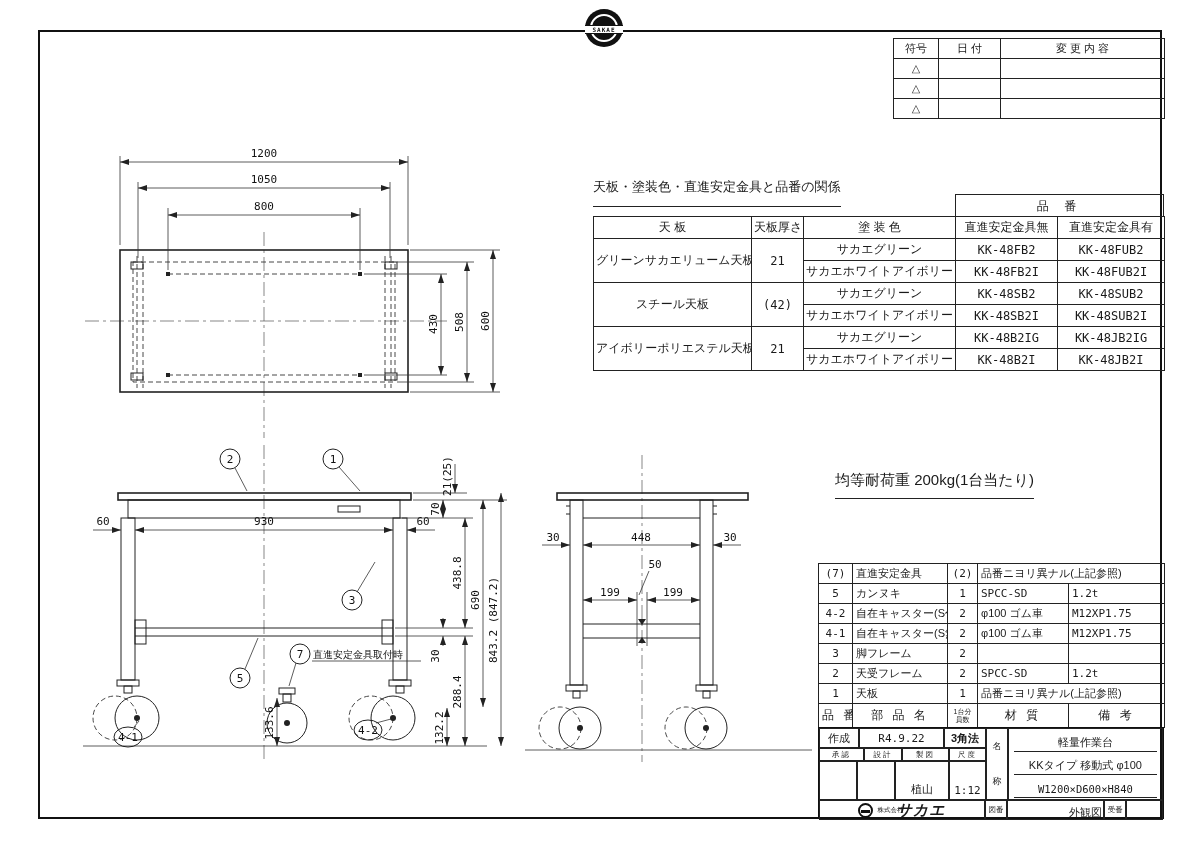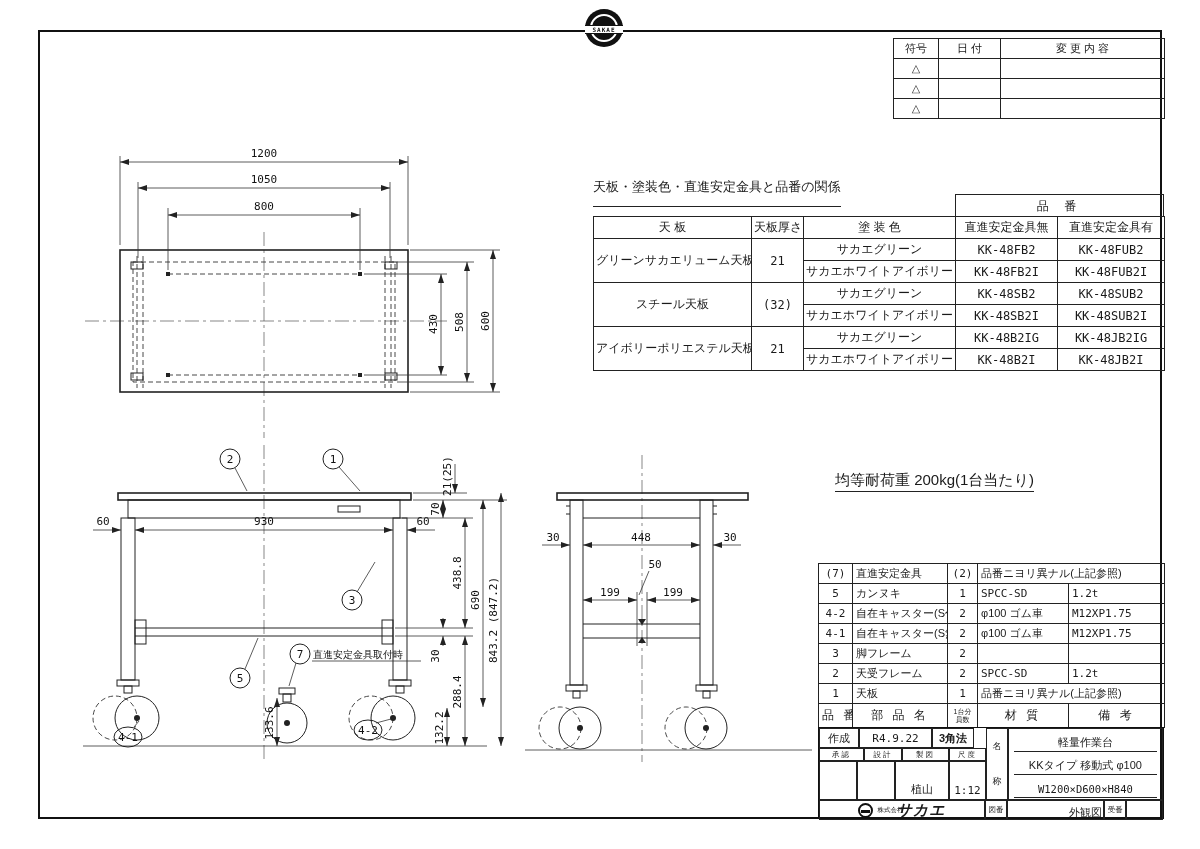--- a/index.html
+++ b/index.html
@@ -25,21 +25,21 @@
   .rev-table table{width:271px}
   .rev-table td{height:20px;font-size:11px}
   .tri{font-size:14px;color:#333;line-height:1}
   .prod-title{left:593px;top:178px;font-size:13px;border-bottom:1px solid #222;padding-bottom:10px}
   .prod-wrap{left:593px;top:194px;width:571px}
   .prod-band{position:absolute;left:362px;top:0;width:209px;height:23px;
              border:1.2px solid #222;border-bottom:none;display:flex;align-items:center;
              justify-content:center;font-size:12px;letter-spacing:6px}
   .prod-wrap table{position:absolute;left:0;top:22px;width:571px}
   .prod-wrap td{height:22px}
-  .notes{font-size:15px;border-bottom:1px solid #222;padding-bottom:1px;white-space:nowrap}
+  .notes{font-size:15px;border-bottom:1px solid #222;padding-bottom:8px;white-space:nowrap}
   .parts-table{left:818px;top:563px}
   .parts-table table{width:346px}
   .parts-table td{height:20px;font-size:11px;text-align:left;padding:0 3px}
   .parts-table td.c{text-align:center}
   .parts-table .hd td{height:24px;text-align:center;font-size:12px;letter-spacing:3px}
   .qtyhd{font-size:7px;letter-spacing:0;line-height:1.1}
   
   .tblock{left:818px;top:727px;width:346px;height:92px;border:1.5px solid #111;font-size:11px}
   .tb-row{display:flex}
   .tb-cell{border:1px solid #222;display:flex;align-items:center;justify-content:center;
@@ -135,21 +135,21 @@
         <td class="mono">KK-48FB2</td>
         <td class="mono">KK-48FUB2</td>
       </tr>
       <tr>
         <td>サカエホワイトアイボリー</td>
         <td class="mono">KK-48FB2I</td>
         <td class="mono">KK-48FUB2I</td>
       </tr>
       <tr>
         <td rowspan="2">スチール天板</td>
-        <td rowspan="2" class="mono">(32)</td>
+        <td rowspan="2" class="mono">(42)</td>
         <td>サカエグリーン</td>
         <td class="mono">KK-48SB2</td>
         <td class="mono">KK-48SUB2</td>
       </tr>
       <tr>
         <td>サカエホワイトアイボリー</td>
         <td class="mono">KK-48SB2I</td>
         <td class="mono">KK-48SUB2I</td>
       </tr>
       <tr>
@@ -241,21 +241,21 @@
       </tr>
     </tbody>
       </table>
   </div>
 
   <div class="abs tblock">
     <div class="tb-row" style="height:72px">
       <div style="width:167px">
         <div class="tb-row" style="height:20px">
           <div class="tb-cell" style="width:40px">作成</div>
-          <div class="tb-cell mono" style="width:73px">R4.9.22</div>
+          <div class="tb-cell mono" style="width:85px">R4.9.22</div>
           <div class="tb-cell" style="width:42px;font-weight:bold">3角法</div>
         </div>
         <div class="tb-row" style="height:13px">
           <div class="tb-cell small-lab" style="width:50px">承認</div>
           <div class="tb-cell small-lab" style="width:42px">設計</div>
           <div class="tb-cell small-lab" style="width:52px">製図</div>
           <div class="tb-cell small-lab" style="width:41px">尺度</div>
         </div>
         <div class="tb-row" style="height:39px">
           <div class="tb-cell" style="width:42px"></div>

